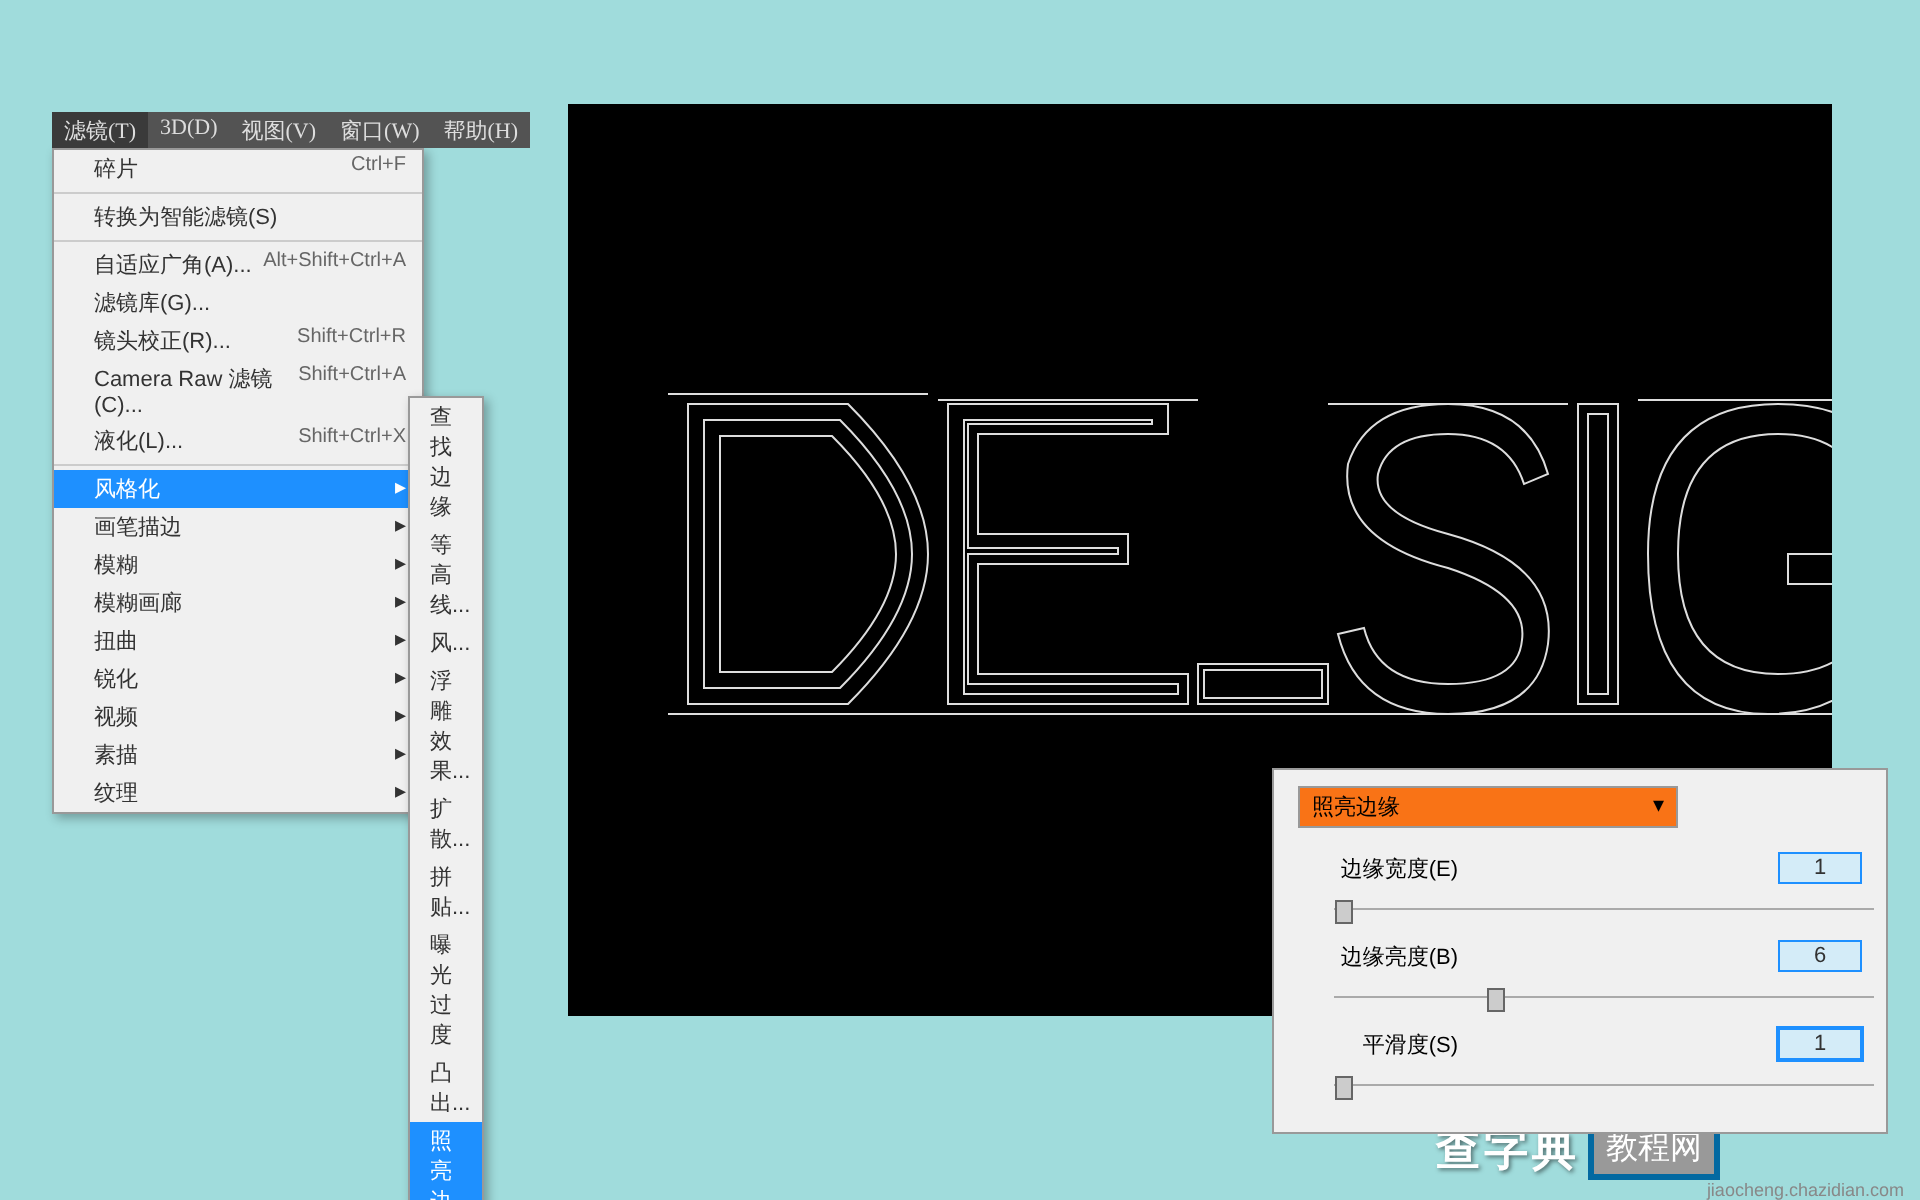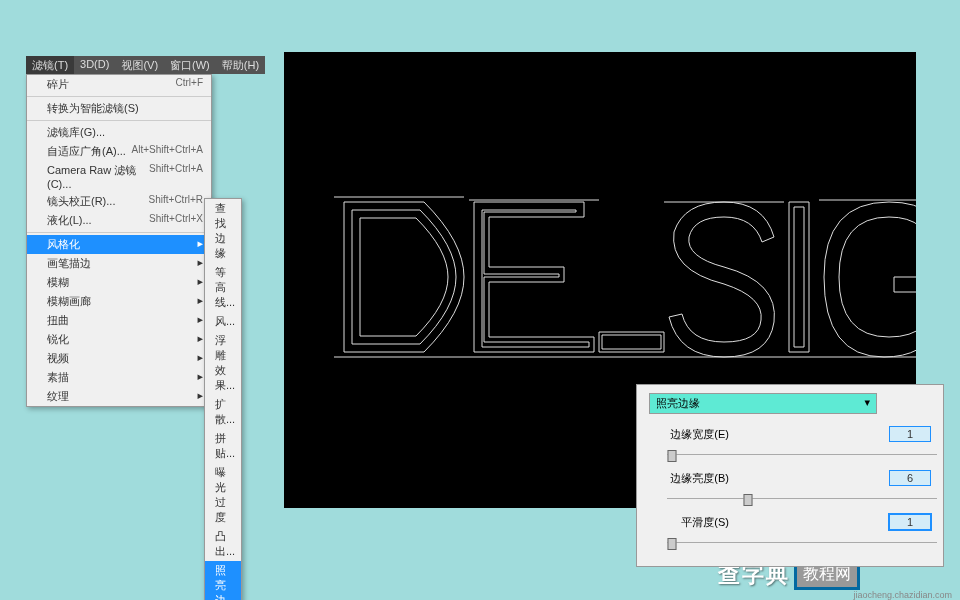--- a/index.html
+++ b/index.html
@@ -1,20 +1,20 @@
 <!DOCTYPE html>
 <html><head>
   <meta charset="utf-8">
   <style>
     * { margin: 0; padding: 0; box-sizing: border-box; font-family: "Microsoft YaHei", sans-serif; }
     body { background: #a0dcdc; width: 960px; height: 600px; position: relative; overflow: hidden; }
     
     
     .menubar { position: absolute; top: 56px; left: 26px; background: #535353; display: flex; height: 18px; z-index: 10; }
-    .menubar-item { color: #ddd; font-size: 11px; padding: 2px 6px; cursor: pointer; }
+    .menubar-item { color: #ddd; font-size: 11px; padding: 2px 6px; cursor: pointer; font-family: Liberation Serif, serif; }
     .menubar-item:first-child { background: #3a3a3a; }
     
     
     .dropdown { position: absolute; top: 74px; left: 26px; width: 186px; background: #f0f0f0; border: 1px solid #999; box-shadow: 2px 2px 5px rgba(0,0,0,0.3); z-index: 9; font-size: 11px; }
     .menu-item { display: flex; justify-content: space-between; padding: 2px 8px 2px 20px; color: #333; cursor: pointer; }
     .menu-item.highlighted { background: #1e90ff; color: #fff; }
     .menu-sep { height: 1px; background: #ccc; margin: 2px 0; }
     .menu-item .arrow { color: #333; }
     .menu-item.highlighted .arrow { color: #fff; }
     .shortcut { color: #666; font-size: 10px; }
@@ -23,21 +23,21 @@
     .submenu { position: absolute; top: 198px; left: 204px; width: 38px; background: #f0f0f0; border: 1px solid #999; box-shadow: 2px 2px 5px rgba(0,0,0,0.3); z-index: 9; font-size: 11px; }
     .submenu-item { padding: 2px 8px 2px 10px; color: #333; cursor: pointer; }
     .submenu-item.highlighted { background: #1e90ff; color: #fff; }
     
     
     .canvas { position: absolute; top: 52px; left: 284px; width: 632px; height: 456px; background: #000; }
     .canvas svg { width: 100%; height: 100%; }
     
     
     .filter-panel { position: absolute; top: 384px; left: 636px; width: 308px; background: #f0f0f0; border: 1px solid #999; padding: 8px 12px; z-index: 20; font-size: 11px; }
-    .filter-dropdown { width: 228px; border: 1px solid #999; padding: 2px 6px; background: #5eead4; display: flex; justify-content: space-between; margin-bottom: 12px; }
+    .filter-dropdown { width: 190px; border: 1px solid #999; padding: 2px 6px; background: #f97316; display: flex; justify-content: space-between; margin-bottom: 12px; }
     .filter-row { display: flex; align-items: center; margin-bottom: 6px; gap: 8px; }
     .filter-label { width: 80px; text-align: right; }
     .filter-slider { position: relative; width: 270px; height: 14px; margin-left: 18px; margin-bottom: 8px; }
     .filter-track { position: absolute; top: 6px; width: 100%; height: 1px; background: #aaa; }
     .filter-thumb { position: absolute; width: 9px; height: 12px; background: #ccc; border: 1px solid #666; top: 2px; transform: translateX(-50%); }
     .filter-value { width: 42px; border: 1px solid #1e90ff; background: #d4ecf8; text-align: center; padding: 1px 4px; font-size: 11px; color: #333; margin-left: auto; }
     .filter-value.active { outline: 1px solid #1e90ff; }
     .watermark-sub { position: absolute; bottom: 0px; right: 8px; color: #888; font-size: 9px; }
     .watermark-banner { position: absolute; bottom: 10px; right: 100px; display: flex; align-items: center; }
     .wm-char { color: #fff; font-size: 22px; font-weight: bold; text-shadow: 1px 1px 2px rgba(0,0,0,0.5); letter-spacing: 2px; }
@@ -58,33 +58,33 @@
   <div class="menu-item">
     <span>碎片</span>
     <span class="shortcut">Ctrl+F</span>
   </div>
   <div class="menu-sep"></div>
   <div class="menu-item">
     <span>转换为智能滤镜(S)</span>
   </div>
   <div class="menu-sep"></div>
   <div class="menu-item">
-    <span>滤镜库(G)...</span>
-  </div>
-  <div class="menu-item">
     <span>自适应广角(A)...</span>
     <span class="shortcut">Alt+Shift+Ctrl+A</span>
   </div>
   <div class="menu-item">
-    <span>Camera Raw 滤镜(C)...</span>
-    <span class="shortcut">Shift+Ctrl+A</span>
+    <span>滤镜库(G)...</span>
   </div>
   <div class="menu-item">
     <span>镜头校正(R)...</span>
     <span class="shortcut">Shift+Ctrl+R</span>
+  </div>
+  <div class="menu-item">
+    <span>Camera Raw 滤镜(C)...</span>
+    <span class="shortcut">Shift+Ctrl+A</span>
   </div>
   <div class="menu-item">
     <span>液化(L)...</span>
     <span class="shortcut">Shift+Ctrl+X</span>
   </div>
   <div class="menu-sep"></div>
   <div class="menu-item highlighted">
     <span>风格化</span>
     <span class="arrow">▸</span>
   </div>

